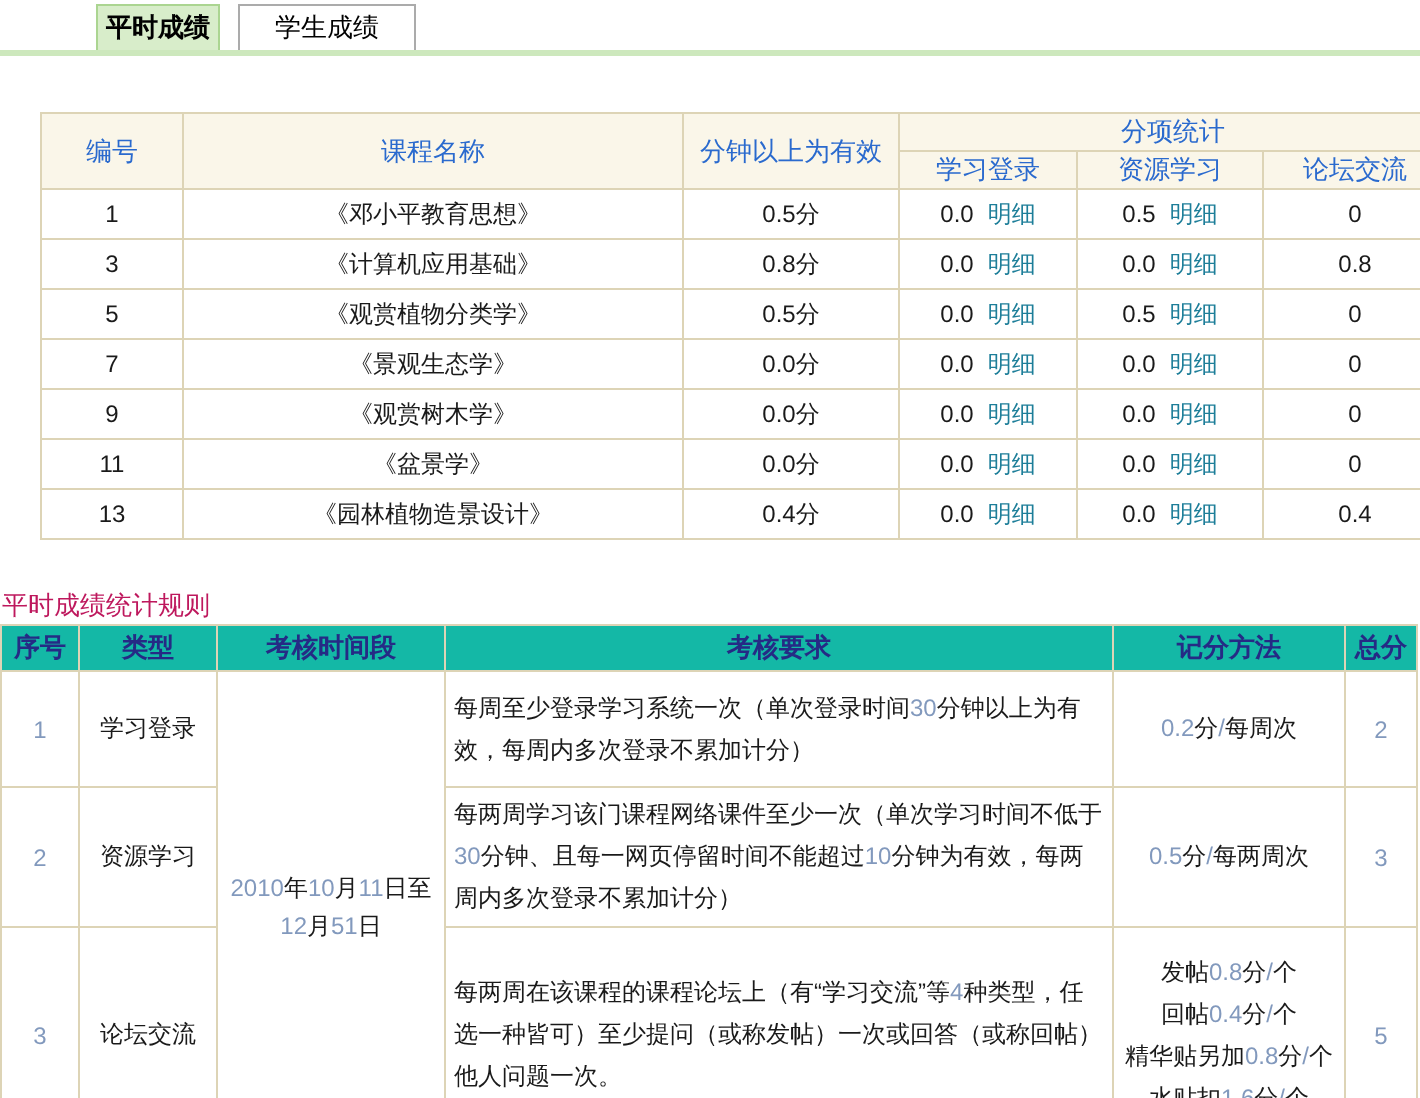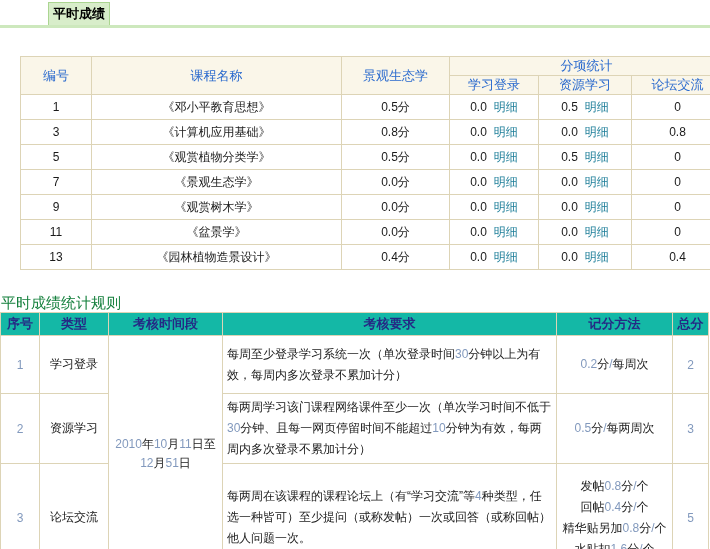--- a/index.html
+++ b/index.html
@@ -16,54 +16,55 @@
   table { border-collapse:collapse; table-layout:fixed; }
 
   
   .scores { position:absolute; left:20px; top:56px; width:703px; }
   .scores th, .scores td { border:1px solid #ddd4b6; padding:0 2px; text-align:center; overflow:hidden; white-space:nowrap; }
   .scores th { background:#faf6e9; color:#2a6ace; font-weight:normal; font-size:13px; height:17px; }
   .scores td { font-size:12px; color:#1a1a1a; height:25px; }
   a.detail { color:#1d7e99; text-decoration:none; margin-left:7px; font-size:12px; cursor:pointer;text-align:right; }
 
   
-  .rules-title { position:absolute; left:1px; top:294px; color:#15803d; font-size:15px; }
+  .rules-title { position:absolute; left:1px; top:294px; color:#be185d; font-size:13px; }
   .rules { position:absolute; left:0; top:312px; width:708px; }
   .rules th, .rules td { border:1px solid #ddd4b6; text-align:center; vertical-align:middle; font-size:12px; color:#1a1a1a; padding:2px; }
   .rules th { color:#252a85; font-weight:bold; font-size:13px; height:23px; background:#14b8a6; }
   .rules tr.r1 td { height:58px; }
   .rules tr.r2 td { height:68px; }
   .rules tr.r3 td { height:108px; }
   .rules td.req { text-align:left; line-height:21px; padding:3px 4px; }
   .rules td.period { line-height:19px; }
   .rules .method div { line-height:21px; }
   .rules .num { color:#8299bd; }
 </style>
 </head>
 <body>
 
 <div class="screen">
 
   <div class="tab active">平时成绩</div>
+  <div class="tab inactive">学生成绩</div>
   <div class="tab-underline"></div>
 
   <table class="scores">
     <colgroup>
       <col style="width:71px">
         <col style="width:250px">
         <col style="width:108px">
       <col style="width:89px">
         <col style="width:93px">
         <col style="width:92px">
     </colgroup>
     <thead>
       <tr>
         <th rowspan="2">编号</th>
         <th rowspan="2">课程名称</th>
-        <th rowspan="2">景观生态学</th>
+        <th rowspan="2">分钟以上为有效</th>
         <th colspan="3">分项统计</th>
       </tr>
       <tr>
         <th>学习登录</th>
         <th>资源学习</th>
         <th>论坛交流</th>
       </tr>
     </thead>
     <tbody>
       <tr>

